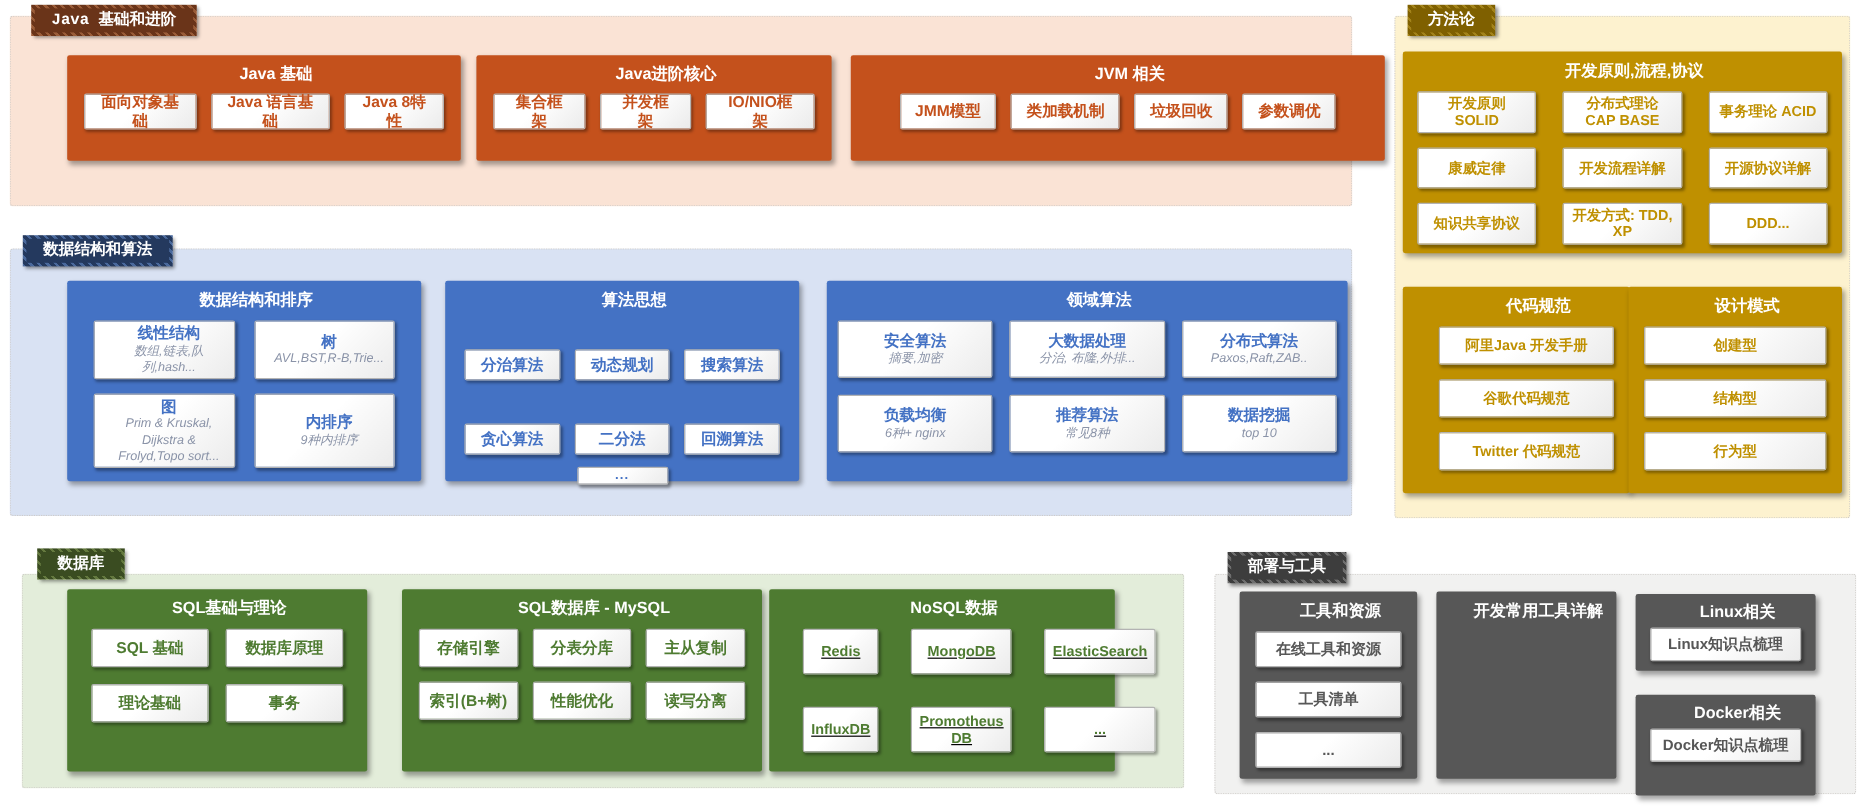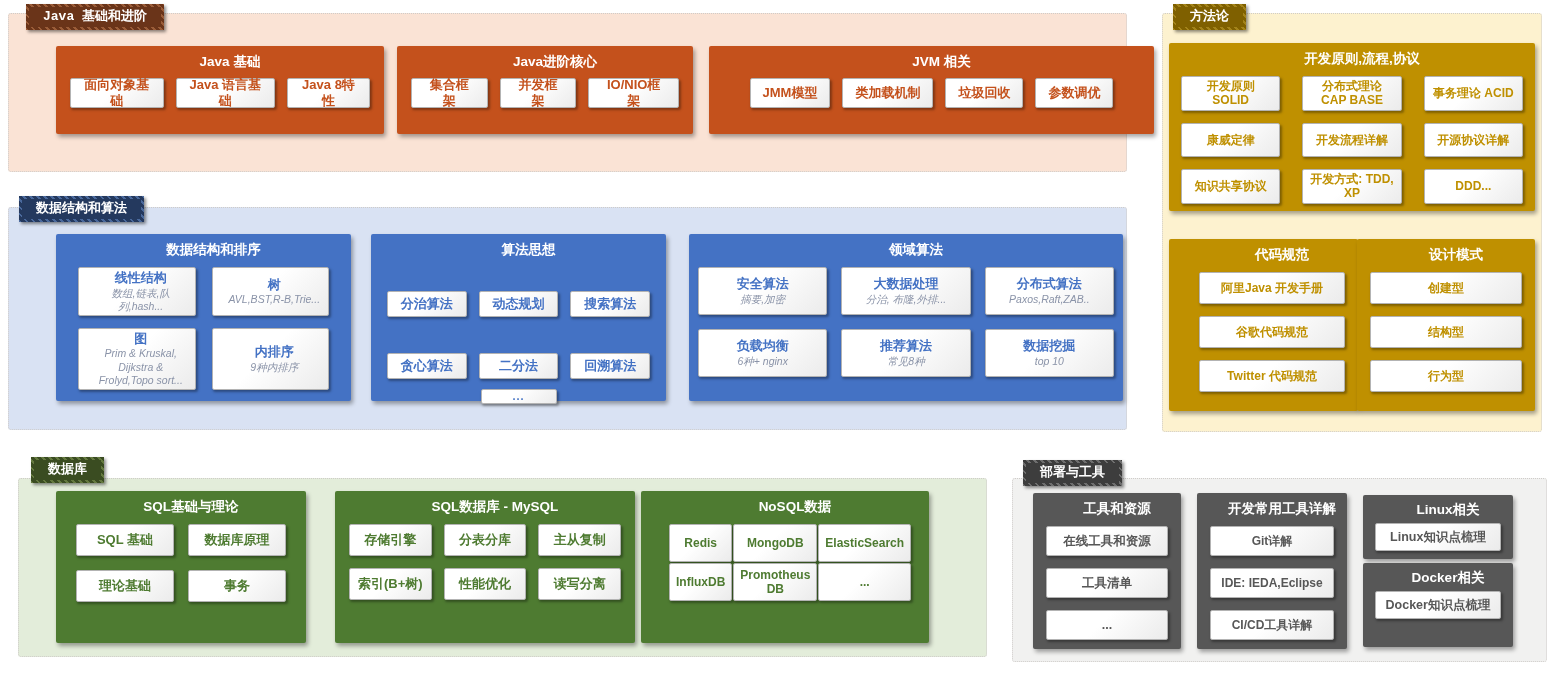--- a/index.html
+++ b/index.html
@@ -68,35 +68,35 @@
     font-size:11px;letter-spacing:1px;padding:0;}
   #g-dsa-2 .grid3{gap:14px;padding:0 9px;}
   #g-dsa-2 .item{min-height:48px;}
 
   #g-db-0{left:37px;top:12px;width:250px;height:152px;}
   #g-db-1{left:316px;top:12px;width:300px;height:152px;}
   #g-db-2{left:622px;top:12px;width:288px;height:152px;}
   .sec-db .item{height:32px;}
   #g-db-0 .grid2{padding:0 20px;gap:14px;}
   #g-db-1 .grid3{padding:0 14px;}
-  #g-db-2 .grid3{padding:0 28px;gap:1px;}
+  #g-db-2 .grid3{padding:0 28px;gap:27px;text-decoration:underline;}
   #g-db-2 .item{height:38px;font-size:12px;}
 
   #g-method-0{left:6px;top:29px;width:366px;height:168px;}
   #g-method-1{left:6px;top:225px;width:172px;height:172px;padding-left:17px;}
   #g-method-2{left:194px;top:225px;width:178px;height:172px;}
   #g-method-0 .grid3{gap:12px 22px;padding:0 12px;}
   .sec-method .item{font-size:12px;}
   #g-method-0 .item{min-height:34px;}
   #g-method-1 .item,#g-method-2 .item{height:32px;}
 
   #g-tools-0{left:20px;top:14px;width:148px;height:156px;}
   #g-tools-1{left:184px;top:14px;width:150px;height:156px;}
   #g-tools-2{left:350px;top:16px;width:150px;height:64px;}
-  #g-tools-3{left:350px;top:84px;width:150px;height:84px;}
+  #g-tools-3{left:350px;top:100px;width:150px;height:84px;}
   .sec-tools .item{height:30px;font-size:12.5px;}
   #g-tools-1 .item{font-size:12px;}
   #g-tools-2 .col,#g-tools-3 .col{margin-top:5px;padding:0 12px;}
   #g-tools-2 .item,#g-tools-3 .item{height:28px;}
   #g-tools-2 .group-title,#g-tools-3 .group-title{padding-top:6px;}
 </style>
 </head>
 <body>
 
 <div class="panel sec-java" id="sec-java">
@@ -380,31 +380,20 @@
       <div class="item">
           <span>工具清单</span>
         </div>
       <div class="item">
           <span>...</span>
         </div>
     </div>
   </div>
   <div class="group" id="g-tools-1">
     <div class="group-title">开发常用工具详解</div>
-    <div class="col">
-      <div class="item">
-          <span>Git详解</span>
-        </div>
-      <div class="item">
-          <span>IDE: IEDA,Eclipse</span>
-        </div>
-      <div class="item">
-          <span>CI/CD工具详解</span>
-        </div>
-    </div>
   </div>
   <div class="group" id="g-tools-2">
     <div class="group-title">Linux相关</div>
     <div class="col">
       <div class="item">
           <span>Linux知识点梳理</span>
         </div>
     </div>
   </div>
   <div class="group" id="g-tools-3">

